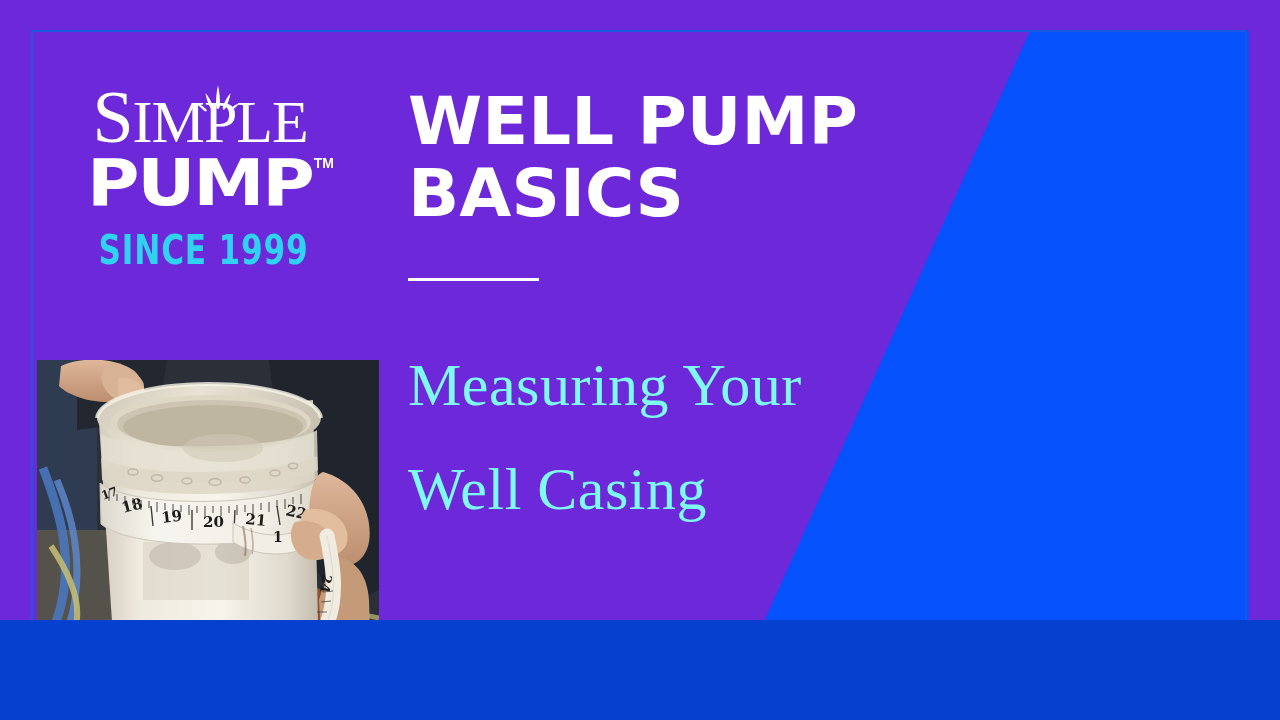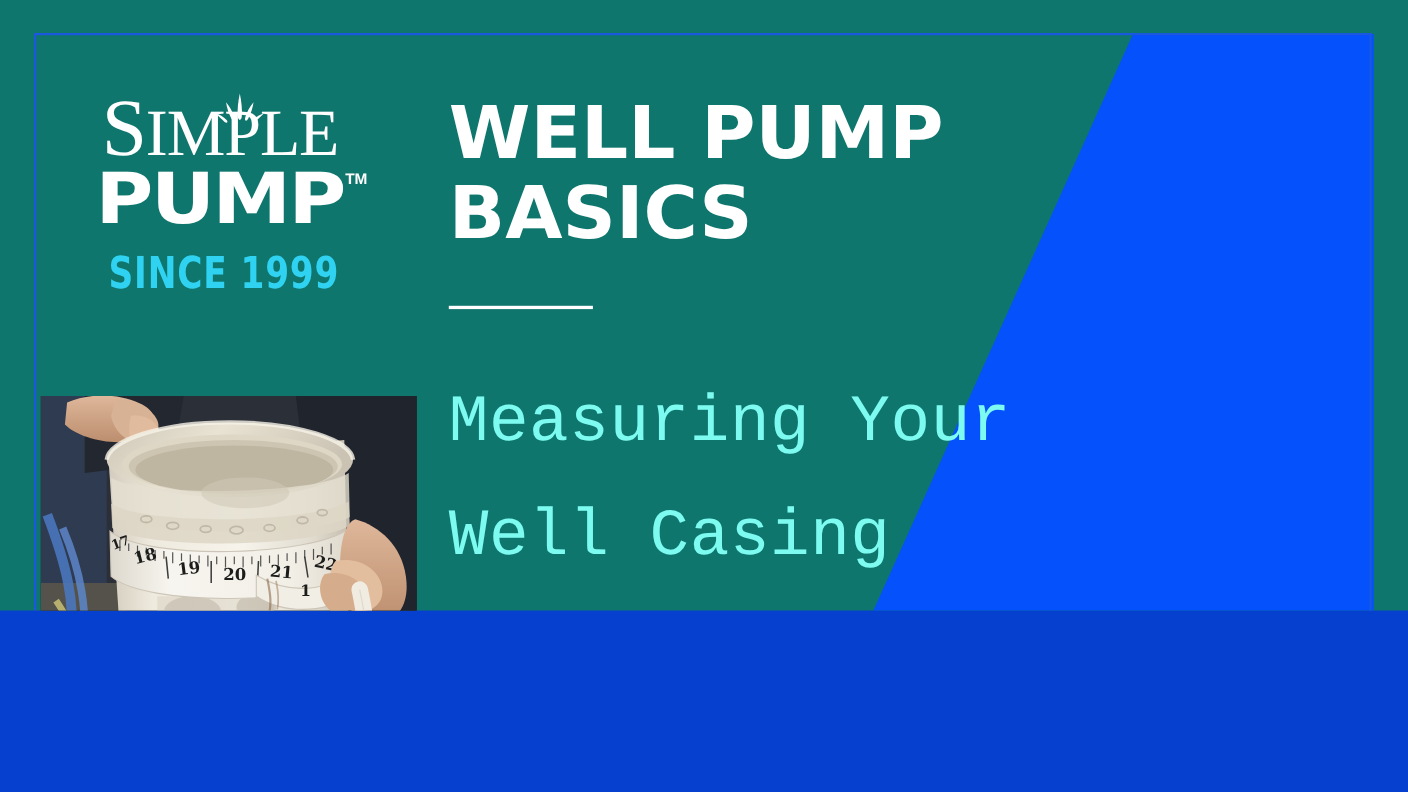--- a/index.html
+++ b/index.html
@@ -10,22 +10,22 @@
   body {
     width: 1280px;
     height: 720px;
     overflow: hidden;
     font-family: "Liberation Sans", sans-serif;
   }
 
   #slide {
     position: relative;
     width: 1280px;
-    height: 555px;
-    background: #0f766e;
+    height: 620px;
+    background: #6d28d9;
     overflow: hidden;
   }
 
   
   #diagonal-panel {
     position: absolute;
     left: 0; top: 0;
     width: 1280px; height: 720px;
     background: #0551fc;
     clip-path: polygon(1030px 31px, 1249px 31px, 1249px 686px, 735px 686px);
@@ -152,21 +152,21 @@
   }
   #divider {
     margin-top: 48px;
     width: 131px;
     height: 3px;
     background: #ffffff;
   }
   #subhead {
     margin-top: 52px;
     color: #7dfbf0;
-    font-family: Liberation Mono, monospace;
+    font-family: Liberation Serif, serif;
     font-weight: 400;
     font-size: 60px;
     line-height: 104px;
     letter-spacing: 0.5px;
     white-space: pre-line;
   }
 </style>
 </head>
 <body>
 

